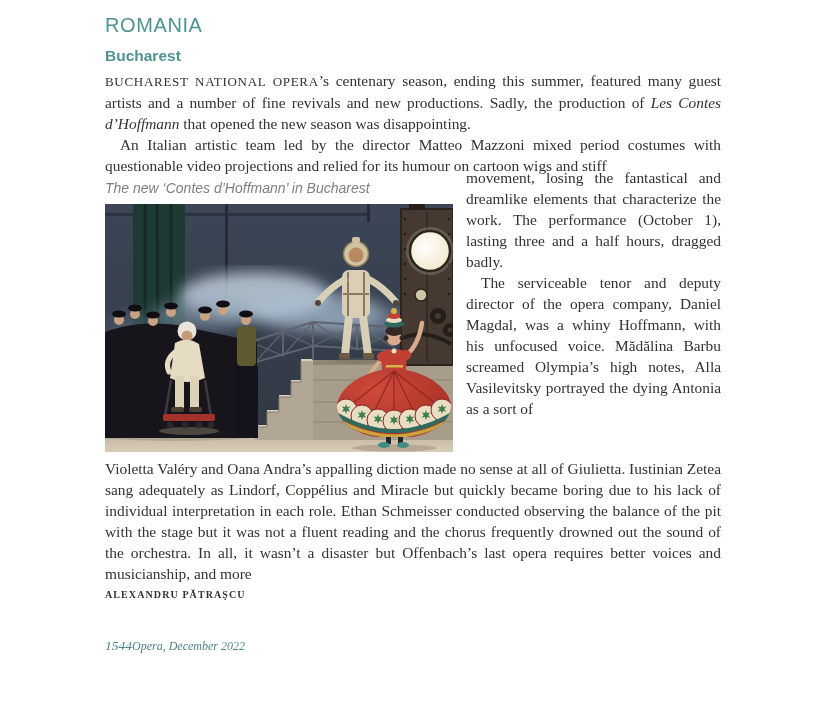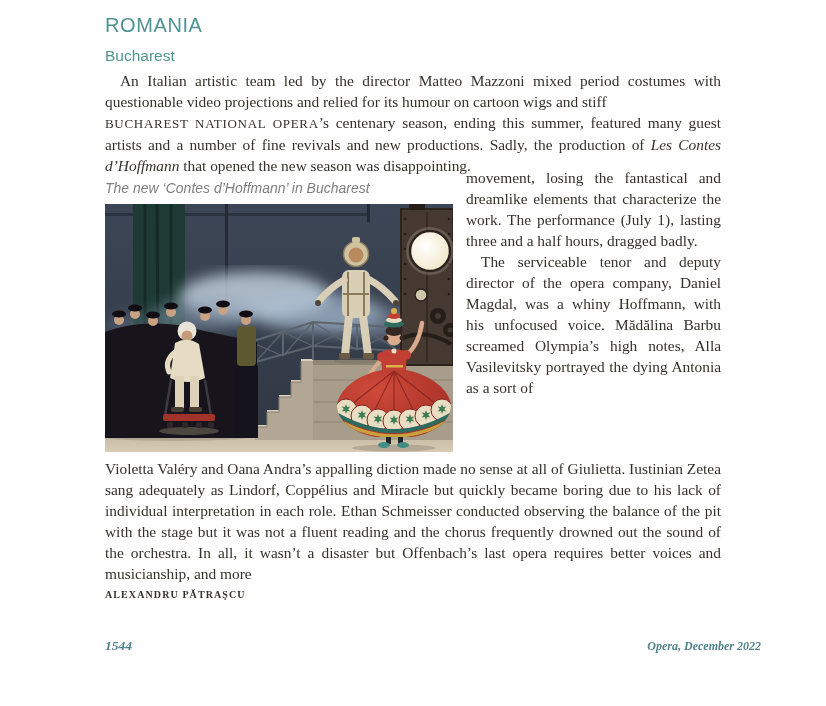--- a/index.html
+++ b/index.html
@@ -4,51 +4,51 @@
 <style>
   :root{
     --accent-teal:#4f9493; --body-text:#35312c; --caption-gray:#7f7f7f; --footer-teal:#50858a;
   }
   html,body{margin:0;padding:0;background:#ffffff;}
   .page{position:relative;width:826px;height:706px;background:#ffffff;overflow:hidden;
         font-family:"Liberation Serif",serif;color:var(--body-text);padding-left:41px;}
   .content{position:absolute;left:105px;top:14px;width:616px;}
   h1.section{font-family:"Liberation Sans",sans-serif;font-weight:400;font-size:20px;
         letter-spacing:.6px;color:var(--accent-teal);margin:0 0 10px 0;}
-  h2.city{font-family:"Liberation Sans",sans-serif;font-weight:400;font-size:15.5px;
+  h2.city{font-family:"Liberation Sans",sans-serif;font-weight:700;font-size:15.5px;
         color:var(--accent-teal);margin:0 0 5px 0;}
   p.body{font-size:15.4px;line-height:21px;margin:0;}
   .jt{text-align:justify;}
   .indent{text-indent:15px;}
   .leadin{font-size:13px;letter-spacing:.7px;}
   .media-row{display:flex;margin-top:1px;}
   figure.photo-fig{margin:0;flex:0 0 348px;width:348px;}
   figcaption{font-family:"Liberation Sans",sans-serif;font-style:italic;font-size:14px;
         color:var(--caption-gray);margin:3px 0 8px 0;}
   svg.photo{display:block;}
   .col{flex:1;margin-left:13px;margin-top:-10px;}
   .lastline{display:flex;justify-content:space-between;align-items:baseline;font-size:15.4px;line-height:21px;}
   .byline{font-size:10px;letter-spacing:1.1px;font-weight:600;}
   .footer{position:absolute;left:105px;right:106px;top:638px;display:flex;
-        justify-content:space-between;align-items:baseline;font-style:italic;color:var(--footer-teal);font-weight:bold;}
+        align-items:baseline;font-style:italic;color:var(--footer-teal);}
   .pageno{font-size:13.5px;}
   .journal{font-size:12px;}
 </style>
 </head>
 <body>
 
 <div class="page">
   <div class="content">
 
     <h1 class="section">ROMANIA</h1>
     <h2 class="city">Bucharest</h2>
 
+    <p class="body jt"><span class="leadin">BUCHAREST NATIONAL OPERA</span><span>’s centenary season, ending this summer, featured many guest artists and a number of fine revivals and new productions. Sadly, the production of </span><em>Les Contes d’Hoffmann</em><span> that opened the new season was disappointing.</span></p>
+
     <p class="body jt indent">An Italian artistic team led by the director Matteo Mazzoni mixed period costumes with questionable video projections and relied for its humour on cartoon wigs and stiff</p>
-
-    <p class="body jt"><span class="leadin">BUCHAREST NATIONAL OPERA</span><span>’s centenary season, ending this summer, featured many guest artists and a number of fine revivals and new productions. Sadly, the production of </span><em>Les Contes d’Hoffmann</em><span> that opened the new season was disappointing.</span></p>
 
     <div class="media-row">
       <figure class="photo-fig">
         <figcaption>The new ‘Contes d’Hoffmann’ in Bucharest</figcaption>
 
         <svg class="photo" width="348" height="248" viewBox="0 0 348 248" xmlns="http://www.w3.org/2000/svg">
           <defs>
             <linearGradient id="bg" x1="0" y1="0" x2="0" y2="1">
               <stop offset="0" stop-color="#3d4656"></stop>
                 <stop offset="1" stop-color="#2f3744"></stop>
@@ -242,21 +242,21 @@
               </g>
               <path d="M231,210 Q289,244 347,210" stroke="#2f6a5f" stroke-width="4" fill="none"></path>
               <path d="M231,215 Q289,249 347,215" stroke="#c9a23e" stroke-width="3.5" fill="none"></path>
               <path d="M231,220 Q289,254 347,220" stroke="#7e1f1a" stroke-width="4" fill="none"></path>
             </g>
           </g>
         </svg>
       </figure>
 
       <div class="col">
-        <p class="body jt">movement, losing the fantastical and dreamlike elements that characterize the work. The performance (July 1), lasting three and a half hours, dragged badly.</p>
+        <p class="body jt">movement, losing the fantastical and dreamlike elements that characterize the work. The performance (October 1), lasting three and a half hours, dragged badly.</p>
         <p class="body jt indent">The serviceable tenor and deputy director of the opera company, Daniel Magdal, was a whiny Hoffmann, with his unfocused voice. Mădălina Barbu screamed Olympia’s high notes, Alla Vasilevitsky portrayed the dying Antonia as a sort of</p>
       </div>
     </div>
 
     <p class="body jt" style="margin-top:6px;">Violetta Valéry and Oana Andra’s appalling diction made no sense at all of Giulietta. Iustinian Zetea sang adequately as Lindorf, Coppélius and Miracle but quickly became boring due to his lack of individual interpretation in each role. Ethan Schmeisser conducted observing the balance of the pit with the stage but it was not a fluent reading and the chorus frequently drowned out the sound of the orchestra. In all, it wasn’t a disaster but Offenbach’s last opera requires better voices and musicianship, and more</p>
 
     <div class="lastline">
       <span class="byline">ALEXANDRU PĂTRAŞCU</span>
     </div>
   </div>

